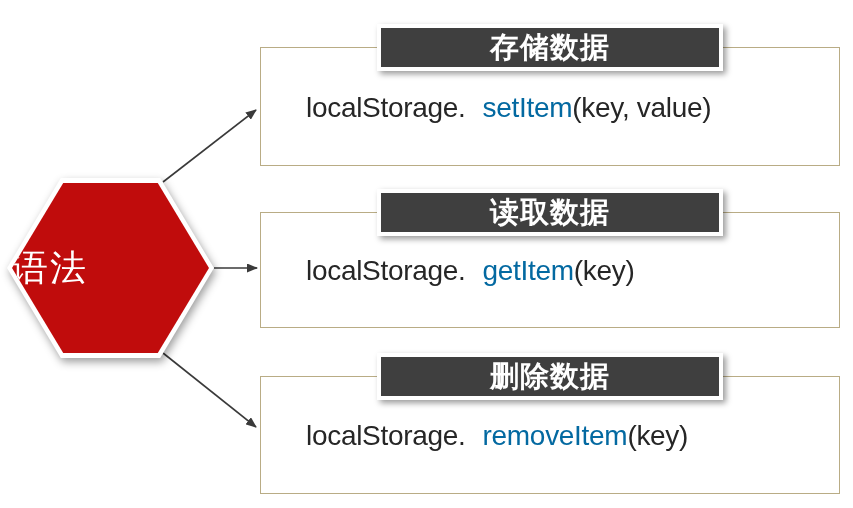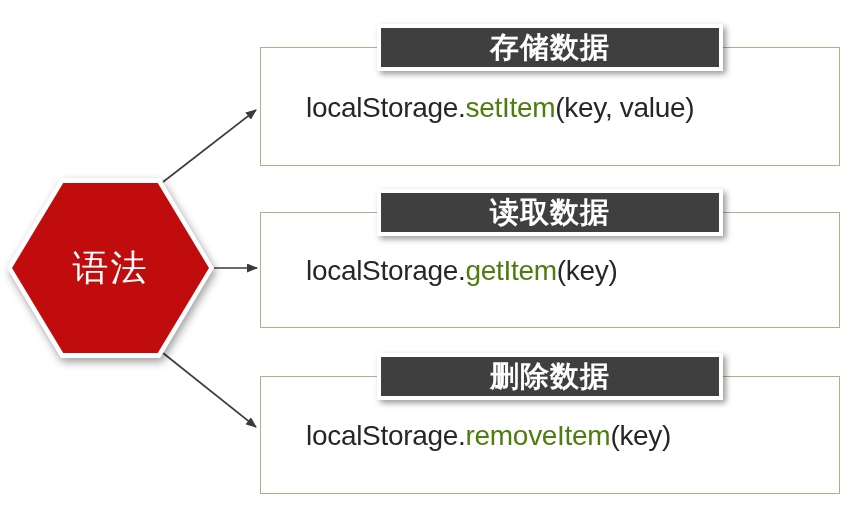--- a/index.html
+++ b/index.html
@@ -30,21 +30,21 @@
   }
   .hex-outer {
     position: absolute; inset: 0;
     background: #ffffff;
     clip-path: polygon(26% 0%, 74% 0%, 100% 50%, 74% 100%, 26% 100%, 0% 50%);
   }
   .hex-inner {
     position: absolute; inset: 5px;
     background: #c00c0c;
     clip-path: polygon(26% 0%, 74% 0%, 100% 50%, 74% 100%, 26% 100%, 0% 50%);
-    display: flex; align-items: center; justify-content: center;
+    display: flex; align-items: center; justify-content: flex-start;
   }
   .hex-label {
     color: #ffffff;
     font-size: 36px;
     letter-spacing: 2px;
     line-height: 1;
   }
 
   
   .panel {
@@ -81,21 +81,21 @@
   .code {
     position: absolute;
     left: 45px; top: 50%;
     transform: translateY(-46%);
     margin: 0;
     font-size: 28px;
     letter-spacing: -0.3px;
     color: #262626;
     white-space: nowrap;
   }
-  .code .accent { color: #4d7c0f; }
+  .code .accent { color: #0369a1; margin-left: 17px; }
 </style>
 </head>
 <body>
 
 <div class="canvas">
 
   <svg class="arrows" viewBox="0 0 853 508" xmlns="http://www.w3.org/2000/svg">
     <defs>
       <marker id="ah" markerWidth="11" markerHeight="9" refX="10" refY="4.5" orient="auto" markerUnits="userSpaceOnUse">
         <path d="M0,0 L11,4.5 L0,9 Z" fill="#3a3a3a"></path>

